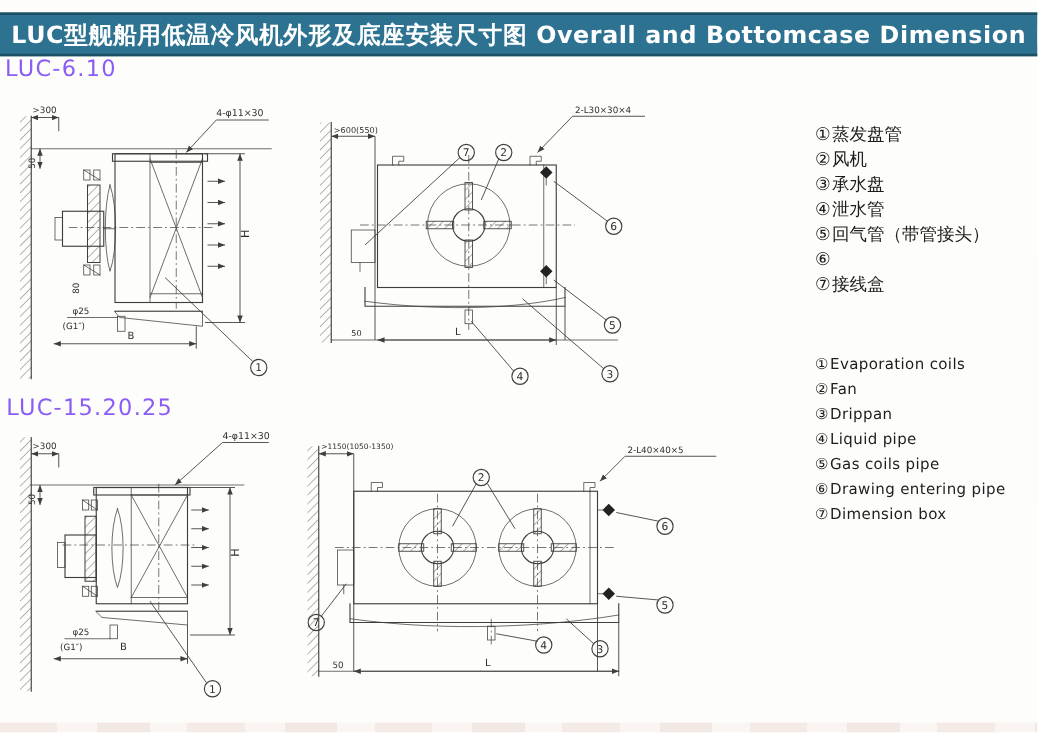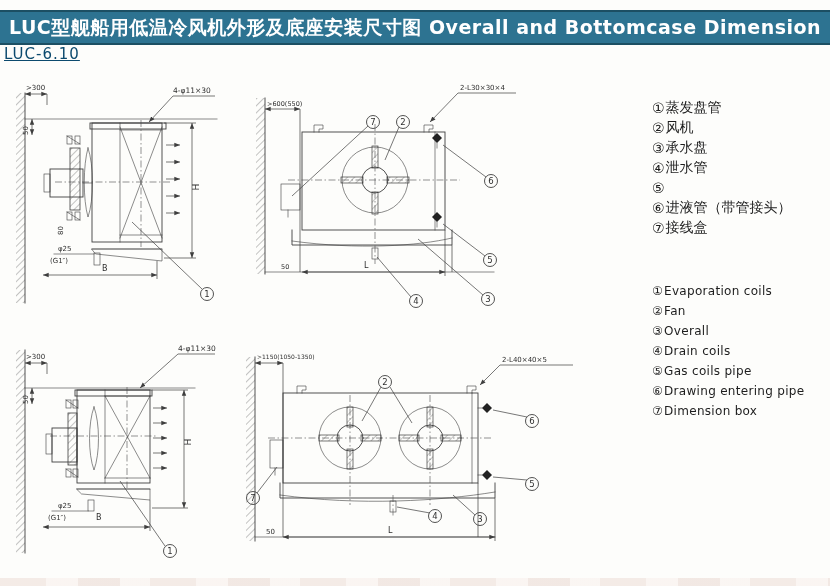--- a/index.html
+++ b/index.html
@@ -12,21 +12,21 @@
   .banner{
     position:absolute; left:0; top:10px; right:0; height:31px;
     background:#2d7391;
     border-top:2px solid #1c4f63; border-bottom:2px solid #1c4f63;
     display:flex; align-items:center;
     color:#ffffff; font-weight:bold; font-size:19px;
     padding-left:9px; letter-spacing:0.5px; white-space:nowrap;
   }
   
   .model-heading{
-    position:absolute; color:#0c4a6e; font-size:15px; letter-spacing:1px;text-decoration:underline;
+    position:absolute; color:#8b5cf6; font-size:18px; letter-spacing:1px;
   }
   .mh1{ left:4px;  top:45px;  }
   .mh2{ left:5px;  top:316px; }
   
   .legend{ position:absolute; left:652px; width:178px; color:#1d1d1d; }
   .legend-cn{ top:98px;  font-size:14px; }
   .legend-en{ top:281px; font-size:12px; letter-spacing:0.3px; }
   .lrow{ height:20px; display:flex; align-items:center; gap:1px; white-space:nowrap; }
   .lnum{ flex:0 0 auto; }
   
@@ -66,20 +66,21 @@
         <path d="M0,1.5 L9,5 L0,8.5 Z" fill="#3e3e3e"></path>
       </marker>
     </defs>
   </svg>
 
   <header class="banner">
     <span>LUC型舰船用低温冷风机外形及底座安装尺寸图 Overall and Bottomcase Dimension Drawing</span>
   </header>
 
   <div class="model-heading mh1">LUC-6.10</div>
+  <div class="model-heading mh2">LUC-15.20.25</div>
 
   <svg class="draw" style="left:10px;top:75px" width="230" height="235" viewBox="0 0 230 235">
     <g>
       <rect class="wallhatch" x="6" y="18" width="9" height="210"></rect>
       <line class="ln" x1="15" y1="18" x2="15" y2="228"></line>
     </g>
     <text class="t7" x="16" y="15">&gt;300</text>
     <line class="dim" x1="15" y1="19" x2="37" y2="19" marker-start="url(#ar)" marker-end="url(#ar)"></line>
     <line class="dim" x1="37" y1="19" x2="37" y2="30"></line>
     <line class="ln thin" x1="15" y1="44" x2="207" y2="44"></line>
@@ -455,47 +456,47 @@
     <div class="lrow">
         <span class="lnum">③</span>
         <span>承水盘</span>
       </div>
     <div class="lrow">
         <span class="lnum">④</span>
         <span>泄水管</span>
       </div>
     <div class="lrow">
         <span class="lnum">⑤</span>
+        <span>回气管（带管接头）</span>
       </div>
     <div class="lrow">
         <span class="lnum">⑥</span>
-        <span>进液管（带管接头）</span>
       </div>
     <div class="lrow">
         <span class="lnum">⑦</span>
         <span>接线盒</span>
       </div>
   </aside>
 
   <aside class="legend legend-en" style="position:absolute;top:281px">
     <div class="lrow">
         <span class="lnum">①</span>
         <span>Evaporation coils</span>
       </div>
     <div class="lrow">
         <span class="lnum">②</span>
         <span>Fan</span>
       </div>
     <div class="lrow">
         <span class="lnum">③</span>
-        <span>Overall</span>
+        <span>Drippan</span>
       </div>
     <div class="lrow">
         <span class="lnum">④</span>
-        <span>Drain coils</span>
+        <span>Liquid pipe</span>
       </div>
     <div class="lrow">
         <span class="lnum">⑤</span>
         <span>Gas coils pipe</span>
       </div>
     <div class="lrow">
         <span class="lnum">⑥</span>
         <span>Drawing entering pipe</span>
       </div>
     <div class="lrow">

